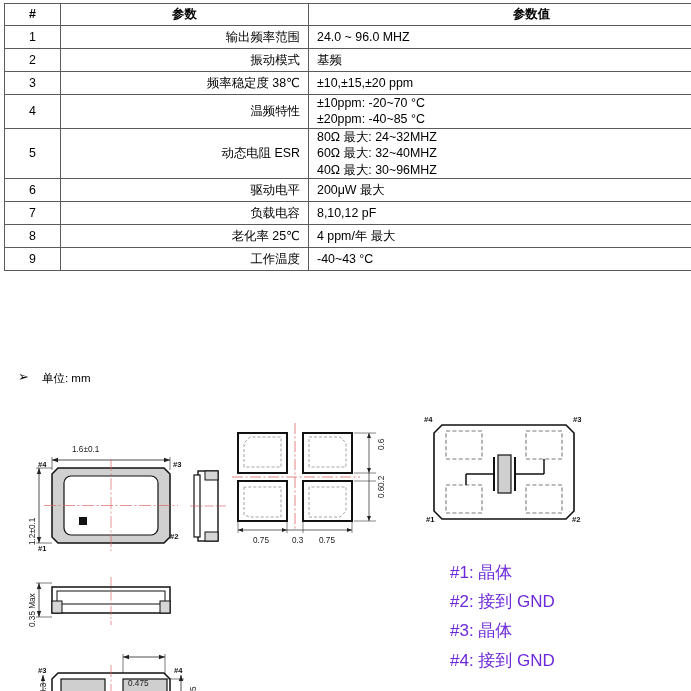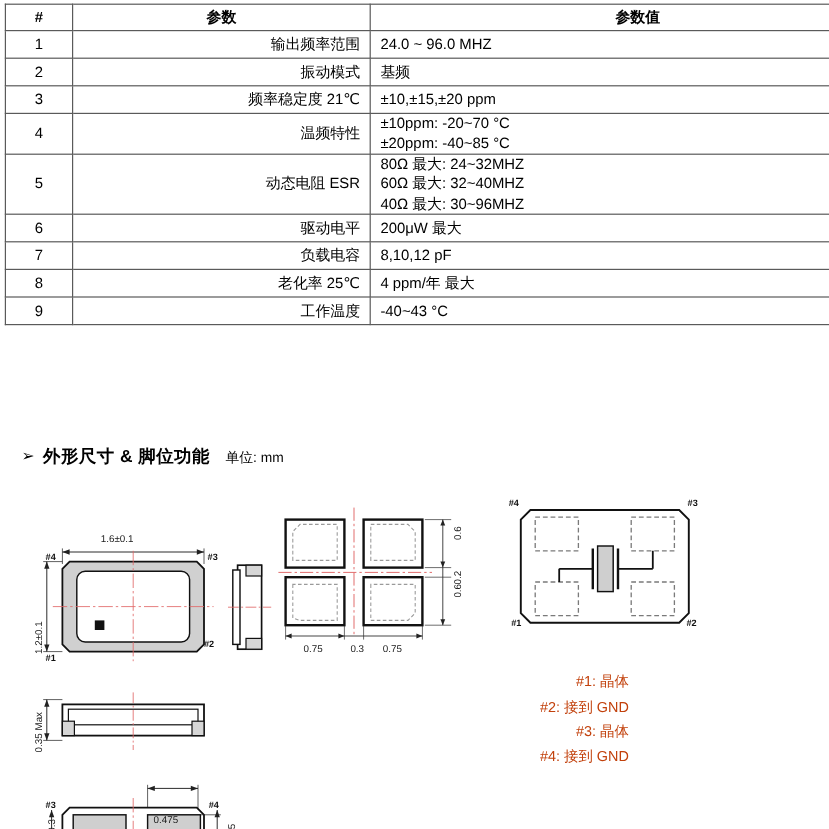--- a/index.html
+++ b/index.html
@@ -81,25 +81,24 @@
     font-size: 7.6px;
     font-weight: bold;
     color: #111;
     white-space: nowrap;
   }
   .vert { transform-origin: 0 0; }
 
   
   .legend { position: absolute; left: 450px; top: 558px; }
   .legend div {
-    font-size: 12px;
+    font-size: 17px;
     line-height: 1.72;
-    color: #c2410c;
+    color: #6d28d9;
     white-space: nowrap;
-    text-align: right;
   }
 </style>
 </head>
 <body>
 
 <div class="page">
 
   <table class="spec-table">
     <thead>
       <tr>
@@ -114,21 +113,21 @@
           <td class="col-par">输出频率范围</td>
           <td class="col-val">24.0 ~ 96.0 MHZ</td>
         </tr>
         <tr>
           <td class="col-idx">2</td>
           <td class="col-par">振动模式</td>
           <td class="col-val">基频</td>
         </tr>
         <tr>
           <td class="col-idx">3</td>
-          <td class="col-par">频率稳定度  21℃</td>
+          <td class="col-par">频率稳定度  38℃</td>
           <td class="col-val">±10,±15,±20 ppm</td>
         </tr>
         <tr>
           <td class="col-idx">4</td>
           <td class="col-par">温频特性</td>
           <td class="col-val multi-line">
             <div>±10ppm:  -20~70 °C</div>
             <div>±20ppm:  -40~85 °C</div>
           </td>
         </tr>
@@ -159,21 +158,20 @@
         <tr>
           <td class="col-idx">9</td>
           <td class="col-par">工作温度</td>
           <td class="col-val">-40~43 °C</td>
         </tr>
       </tbody>
   </table>
 
   <div class="section-head">
     <span class="arrow-bullet">➢</span>
-    <span class="section-title">外形尺寸  &amp;  脚位功能</span>
     <span class="section-unit">单位: mm</span>
   </div>
 
   <div class="drawings">
 
     <svg class="dwg" style="left:18px; top:48px;" width="180" height="120" viewBox="0 0 180 120">
 
       <line x1="34" y1="17" x2="152" y2="17" stroke="#222" stroke-width="0.8"></line>
       <polygon points="34,17 40,14.8 40,19.2" fill="#222"></polygon>
       <polygon points="152,17 146,14.8 146,19.2" fill="#222"></polygon>
@@ -188,21 +186,21 @@
 
       <path d="M40,25 L146,25 L152,31 L152,94 L146,100 L40,100 L34,94 L34,31 Z" fill="#d0d0d0" stroke="#111" stroke-width="1.5"></path>
 
       <rect x="46" y="33" width="94" height="59" rx="7" ry="7" fill="#ffffff" stroke="#111" stroke-width="1.2"></rect>
 
       <rect x="61" y="74" width="8" height="8" fill="#111"></rect>
 
       <line x1="93" y1="16" x2="93" y2="108" stroke="#e06666" stroke-width="0.7" stroke-dasharray="12,2.5,2,2.5"></line>
       <line x1="26" y1="62.5" x2="160" y2="62.5" stroke="#e06666" stroke-width="0.7" stroke-dasharray="12,2.5,2,2.5"></line>
     </svg>
-    <span class="dim-txt" style="left:84px; top:50px;">1.6±0.1</span>
+    <span class="dim-txt" style="left:72px; top:50px;">1.6±0.1</span>
     <span class="dim-txt vert" style="left:28px; top:150px; transform:rotate(-90deg);">1.2±0.1</span>
     <span class="pin-txt" style="left:38px; top:65px;">#4</span>
     <span class="pin-txt" style="left:173px; top:65px;">#3</span>
     <span class="pin-txt" style="left:38px; top:149px;">#1</span>
     <span class="pin-txt" style="left:170px; top:137px;">#2</span>
 
     <svg class="dwg" style="left:182px; top:70px;" width="48" height="82" viewBox="0 0 48 82">
       <rect x="16" y="6" width="20" height="70" fill="#ffffff" stroke="#111" stroke-width="1.4"></rect>
       <rect x="12" y="10" width="6" height="62" fill="#ffffff" stroke="#111" stroke-width="1.2"></rect>
       <rect x="23" y="6" width="13" height="9" fill="#d6d6d6" stroke="#111" stroke-width="1"></rect>

